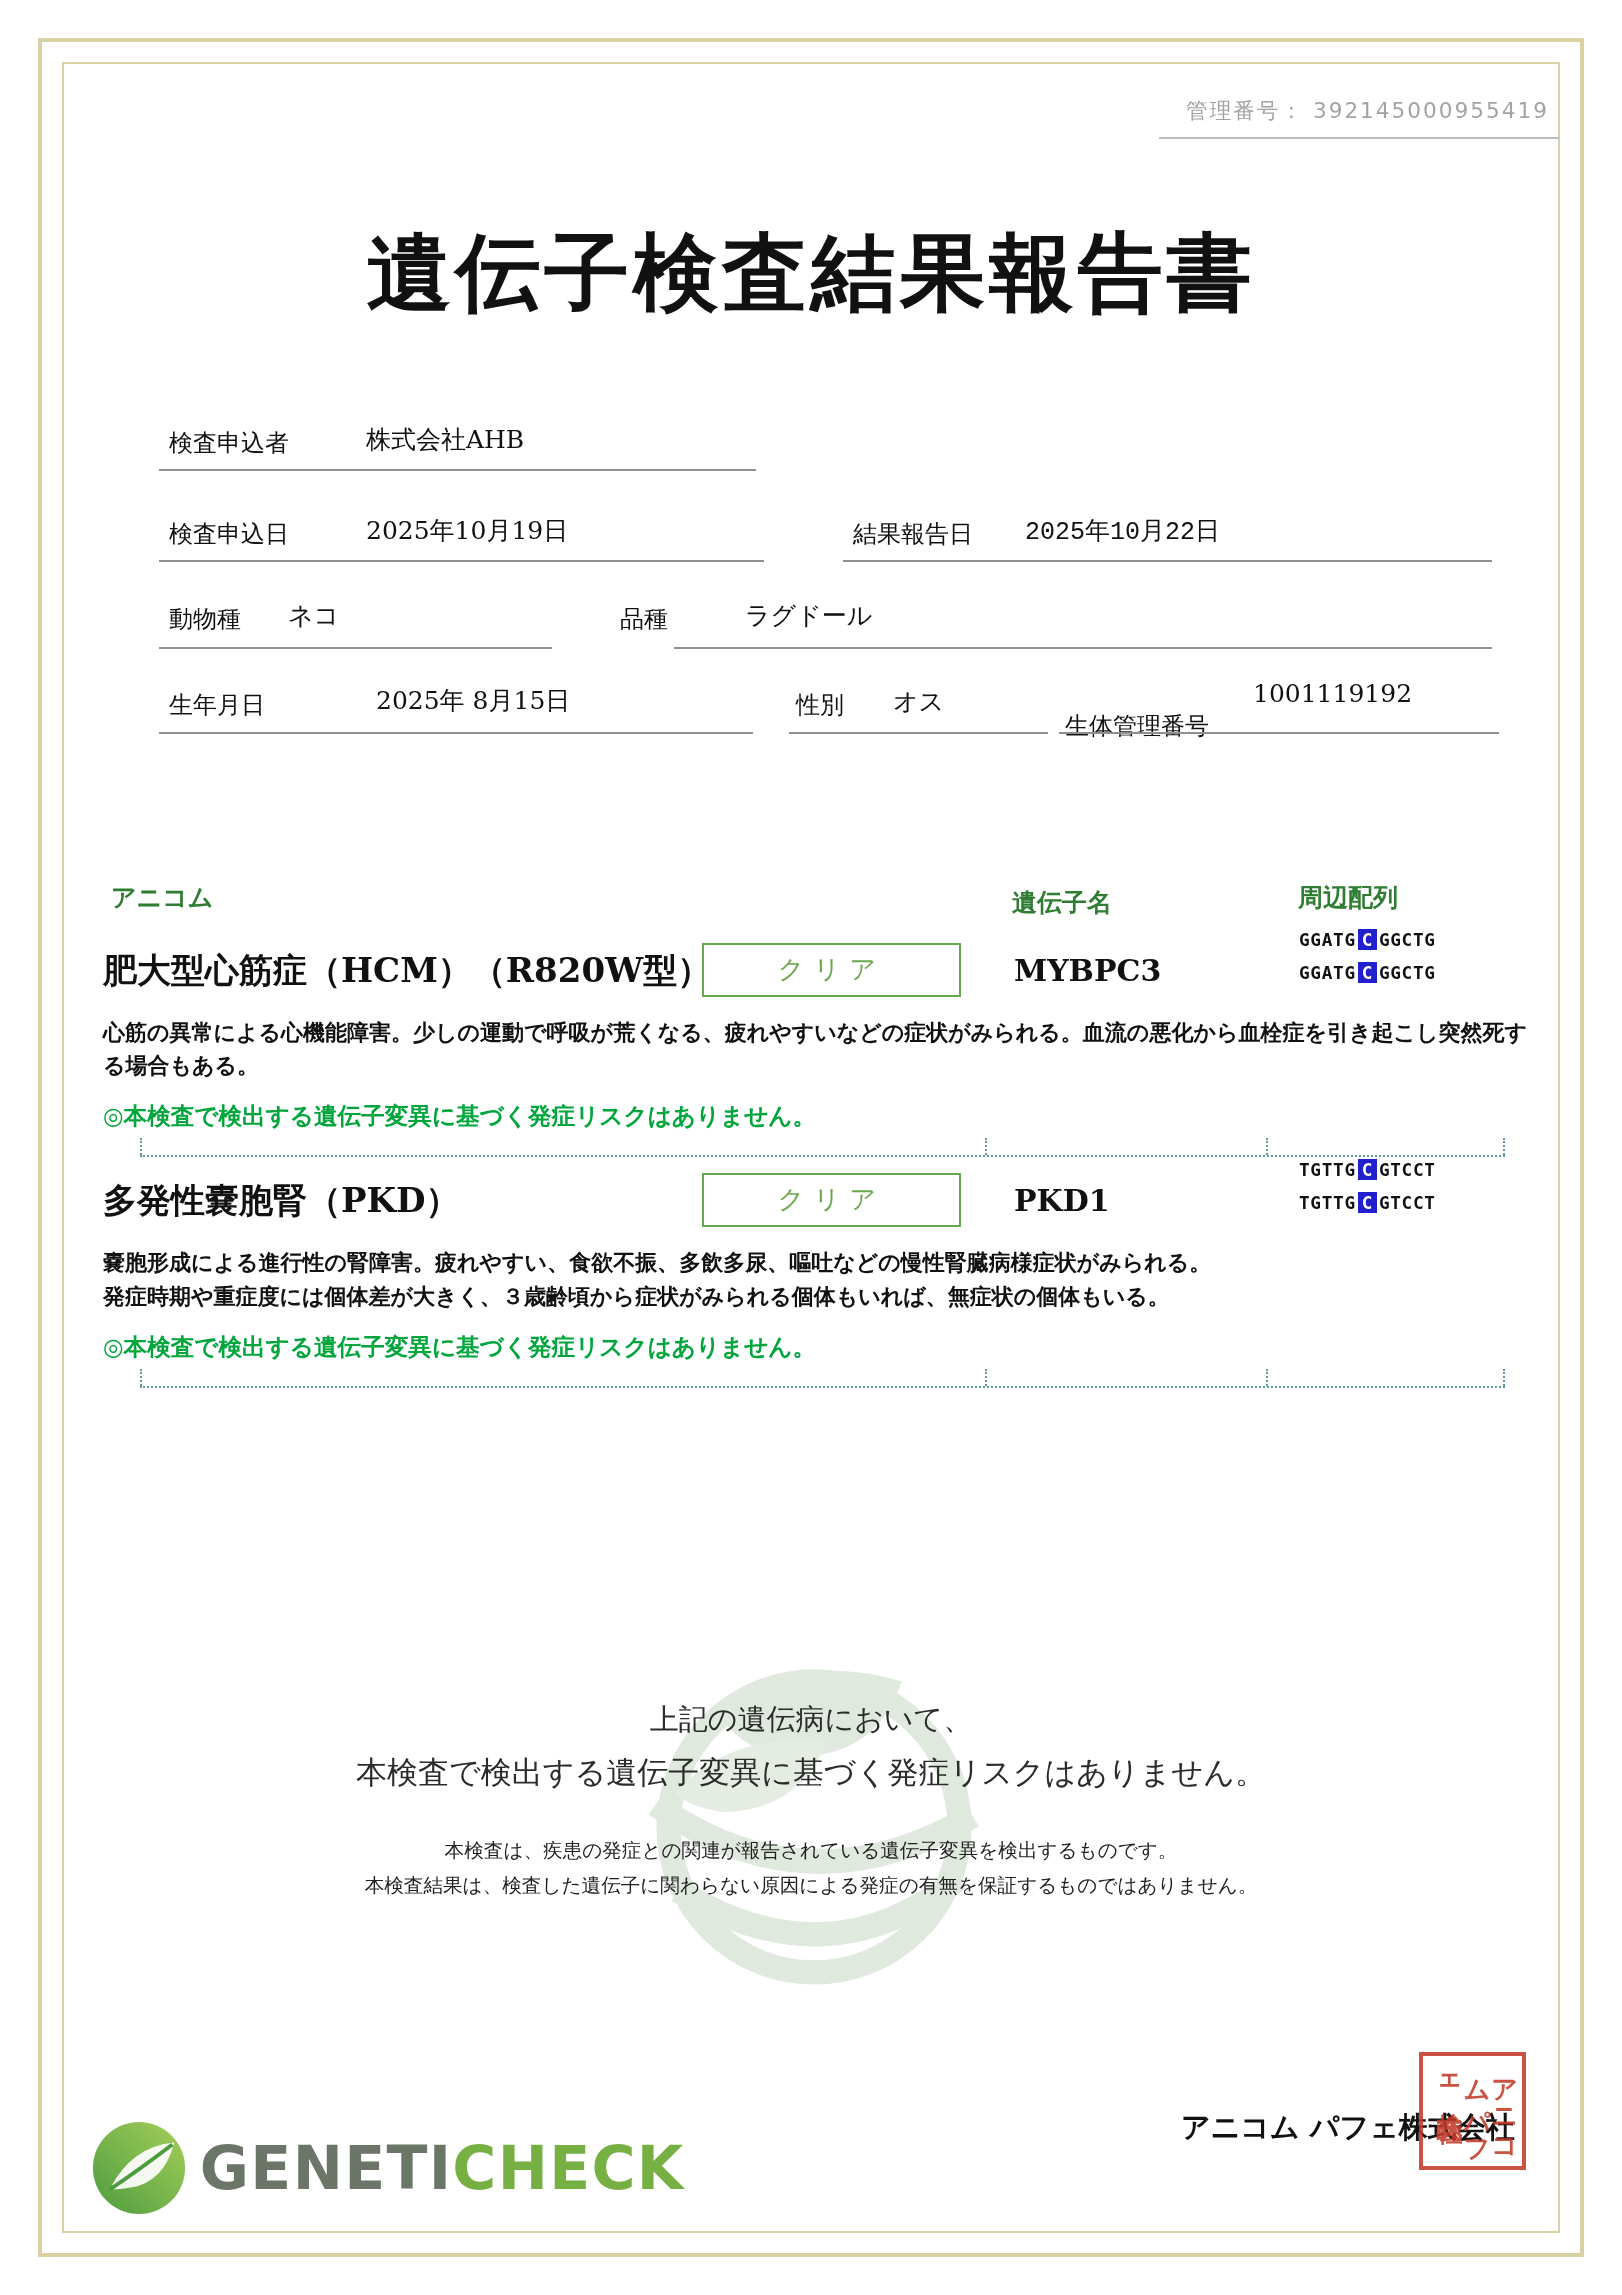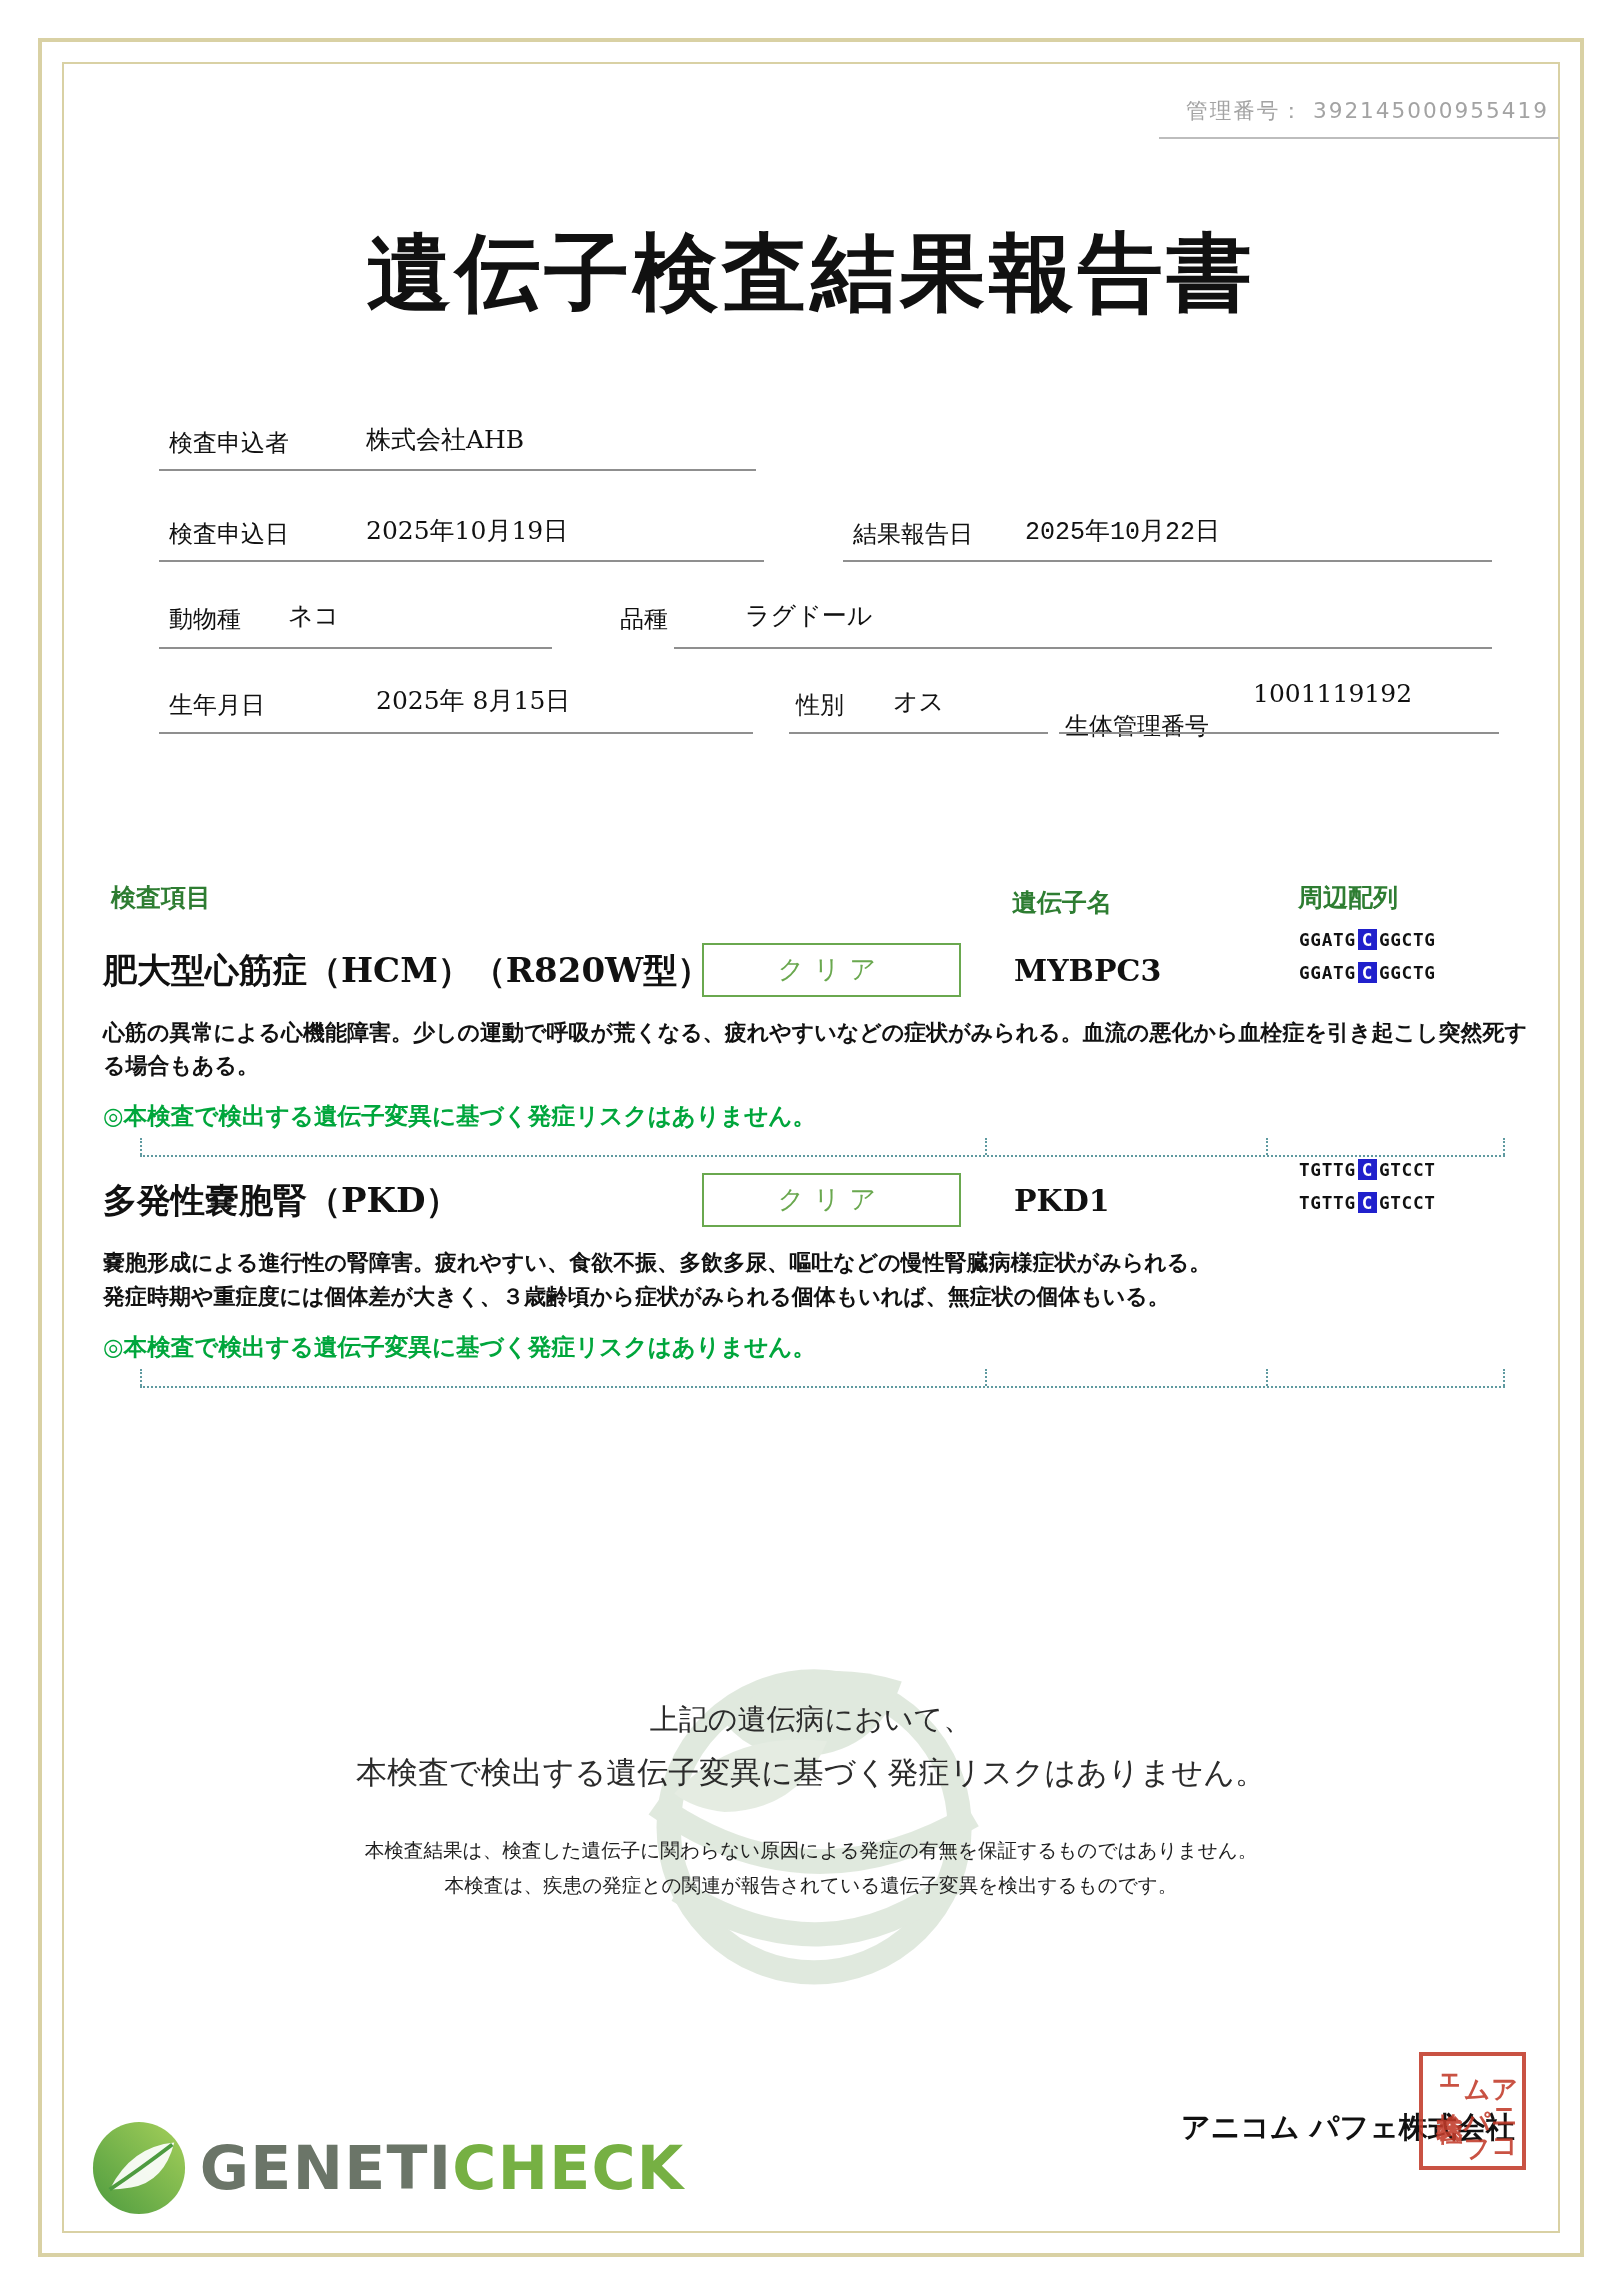--- a/index.html
+++ b/index.html
@@ -105,21 +105,21 @@
 <span class="lbl" style="left:169px; top:689px;">生年月日</span>
 <span class="val" style="left:376px; top:684px;">2025年 8月15日</span>
 <div class="uline" style="left:159px; top:732px; width:594px;"></div>
 <span class="lbl" style="left:796px; top:689px;">性別</span>
 <span class="val" style="left:893px; top:685px;">オス</span>
 <div class="uline" style="left:789px; top:732px; width:259px;"></div>
 <span class="lbl" style="left:1065px; top:710px;">生体管理番号</span>
 <span class="val" style="left:1253px; top:679px;">1001119192</span>
 <div class="uline" style="left:1059px; top:732px; width:440px;"></div>
 
-<span class="res-h" style="left:111px; top:881px;">検査項目</span>
+<span class="res-h" style="left:111px; top:881px;">アニコム</span>
 <span class="res-h" style="left:1012px; top:886px;">遺伝子名</span>
 <span class="res-h" style="left:1298px; top:881px;">周辺配列</span>
 
 <div class="item" style="top:940px;">
   <div class="item-row">
     <span class="item-name">肥大型心筋症（HCM）（R820W型）</span>
     <div class="result-box">
       <span>クリア</span>
     </div>
     <span class="gene">MYBPC3</span>
@@ -170,22 +170,22 @@
     </g>
     <path d="M55 48 Q 90 8 150 26 Q 135 70 85 66 Q 66 62 55 48 Z" fill="#9cb795"></path>
     <path d="M28 86 Q 60 52 110 58 Q 95 95 55 96 Q 38 94 28 86 Z" fill="#aac2a2"></path>
   </svg>
 </div>
 
 <div class="summary">
   <div class="sum1">上記の遺伝病において、</div>
   <div class="sum2">本検査で検出する遺伝子変異に基づく発症リスクはありません。</div>
   <div class="sum-notes">
+    <div>本検査は、疾患の発症との関連が報告されている遺伝子変異を検出するものです。</div>
     <div>本検査結果は、検査した遺伝子に関わらない原因による発症の有無を保証するものではありません。</div>
-    <div>本検査は、疾患の発症との関連が報告されている遺伝子変異を検出するものです。</div>
   </div>
 </div>
 
 <div class="brand">
   <div class="brand-icon">
     <svg viewBox="0 0 100 100" width="100%" height="100%" xmlns="http://www.w3.org/2000/svg">
       <defs>
         <linearGradient id="gl" x1="0" y1="1" x2="1" y2="0">
           <stop offset="0" stop-color="#4d9b3f"></stop>
           <stop offset="1" stop-color="#a6d05a"></stop>

